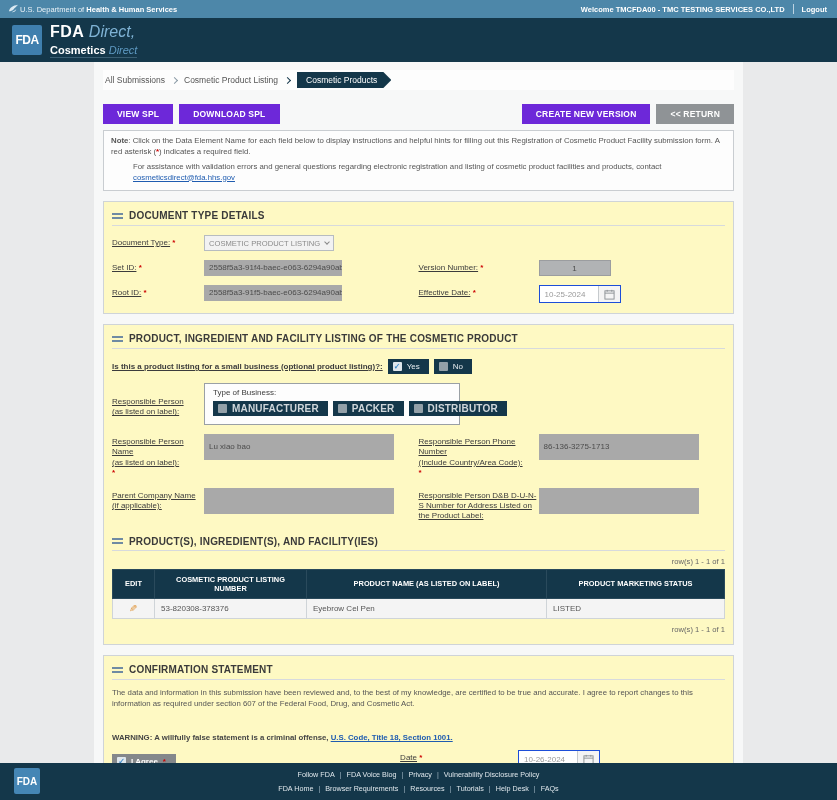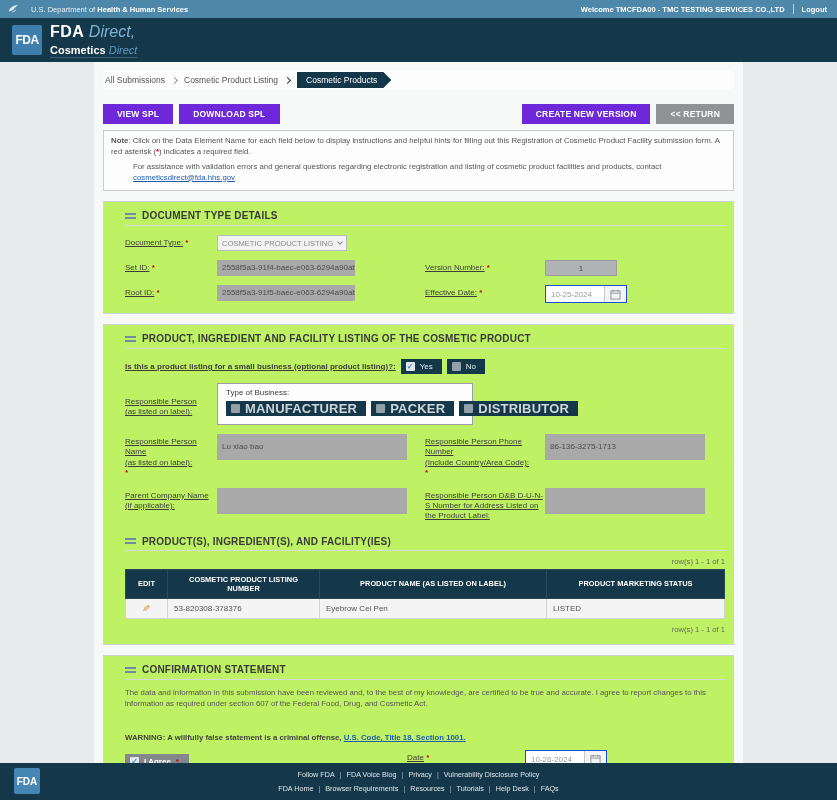--- a/index.html
+++ b/index.html
@@ -1,21 +1,21 @@
 <!DOCTYPE html>
 <html><head>
 <meta charset="utf-8">
 <style>
   * { box-sizing: border-box; margin: 0; padding: 0; }
   html,body { width: 837px; height: 800px; overflow: hidden; }
   body { font-family: "Liberation Sans", sans-serif; background: #e9eaeb; color: #3c3c3c; }
 
   
   .topbar { height: 18px; background: #4d87a9; display: flex; align-items: center; justify-content: space-between; padding: 0 10px 0 8px; }
-  .topbar-left { display: flex; align-items: center; gap: 12px; color: #e8f1f7; font-size: 7.5px; }
+  .topbar-left { display: flex; align-items: center; gap: 1px; color: #e8f1f7; font-size: 7.5px; }
   .topbar-left b { color: #ffffff; }
   .topbar-right { display: flex; align-items: center; gap: 8px; color: #ffffff; font-size: 7.5px; font-weight: bold; }
   .tb-sep { width: 1px; height: 10px; background: #bcd3e2; display: inline-block; }
   .logout { color: #fff; text-decoration: none; cursor: pointer; }
 
   
   .appheader { height: 44px; background: #14374a; display: flex; align-items: center; padding: 0 12px; gap: 8px; border-bottom: 2px solid #0d2towards636; }
   .fda-logo { width: 30px; height: 30px; background: #3f7fae; color: #fff; font-weight: bold; font-size: 12px; display: flex; align-items: center; justify-content: center; border-radius: 2px; letter-spacing: -0.5px; }
   .brand-line1 { font-size: 16px; line-height: 17px; }
   .brand-line1 .b1 { color: #ffffff; font-weight: bold; letter-spacing: 0.5px; }
@@ -41,21 +41,21 @@
   .btn.gray { background: #8f9396; }
   .toolbar .spacer { margin-left: auto; }
 
   
   .note-box { border: 1px solid #c9cdd1; background: #fdfdfd; margin-top: 6px; padding: 5px 7px 7px 7px; font-size: 7.8px; color: #555; line-height: 1.35; }
   .note-box .indent { margin-top: 5px; padding-left: 22px; }
   .red { color: #cc0000; font-weight: bold; }
   .link { color: #1f5cb0; text-decoration: underline; cursor: pointer; }
 
   
-  .section { border: 1px solid #cfd4d8; background: #bef264; margin-top: 10px; padding: 6px 8px 10px 21px; }
+  .section { border: 1px solid #cfd4d8; background: #fef9c3; margin-top: 10px; padding: 6px 8px 10px 8px; }
   .sec-head { display: flex; align-items: center; gap: 6px; padding: 2px 0 4px 0; border-bottom: 1px solid #d7dadd; }
   .sec-icon { width: 11px; height: 6px; border-top: 2px solid #6f8ba3; border-bottom: 2px solid #6f8ba3; }
   .sec-title { font-size: 10px; font-weight: bold; color: #3a3a3a; letter-spacing: 0.2px; }
   .sub-head { margin-top: 12px; border-bottom: 1px solid #d7dadd; padding-bottom: 3px; }
 
   
   .frow { display: flex; align-items: flex-start; margin-top: 9px; }
   .cell { display: flex; flex: 1; align-items: flex-start; }
   .flabel { width: 92px; flex: none; font-size: 8px; color: #3c3c3c; padding-top: 3px; line-height: 1.3; }
   .flabel .lbl { text-decoration: underline; cursor: pointer; }
@@ -75,21 +75,21 @@
 
   
   .chip { background: #14374a; color: #e8edf0; display: inline-flex; align-items: center; gap: 5px; height: 15px; padding: 0 9px 0 5px; font-size: 8px; cursor: pointer; }
   .cbx { width: 9px; height: 9px; background: #93a0a8; display: inline-flex; align-items: center; justify-content: center; font-size: 8px; color: #3b88c8; border-radius: 1px; }
   .cbx.on { background: #dfe7ec; font-weight: bold; }
   .q-row { display: flex; align-items: center; gap: 5px; margin-top: 10px; }
   .q-label { font-size: 8px; font-weight: bold; text-decoration: underline; cursor: pointer; }
   .tob-box { border: 1px solid #9aa0a5; background: #fdfdfd; padding: 4px 8px 8px 8px; width: 256px; }
   .tob-label { font-size: 8px; margin-bottom: 4px; }
   .tob-chips { display: flex; gap: 5px; }
-  .tob-chips .chip { font-size: 13px; font-weight: bold; letter-spacing: 0.2px; color: #cfd6da; }
+  .tob-chips .chip { font-size: 10px; font-weight: bold; letter-spacing: 0.2px; color: #cfd6da; }
 
   
   .rowcount { text-align: right; font-size: 7.6px; color: #666; margin-top: 6px; }
   table.ptable { width: 100%; border-collapse: collapse; margin-top: 3px; }
   .ptable th { background: #14374a; color: #fff; font-size: 7.4px; padding: 5px 4px; border: 1px solid #2a4a5c; text-align: center; line-height: 1.25; }
   .ptable td { font-size: 8px; color: #555; padding: 4px 6px; border: 1px solid #cfd4d8; background: #f4f4f4; }
   .ptable td.ecell { text-align: center; width: 42px; }
   .ptable .c-num { width: 152px; }
   .ptable .c-status { width: 178px; }
   .edit-ico { color: #e0973f; font-size: 10px; cursor: pointer; display:inline-block; transform: scaleX(-1); }

